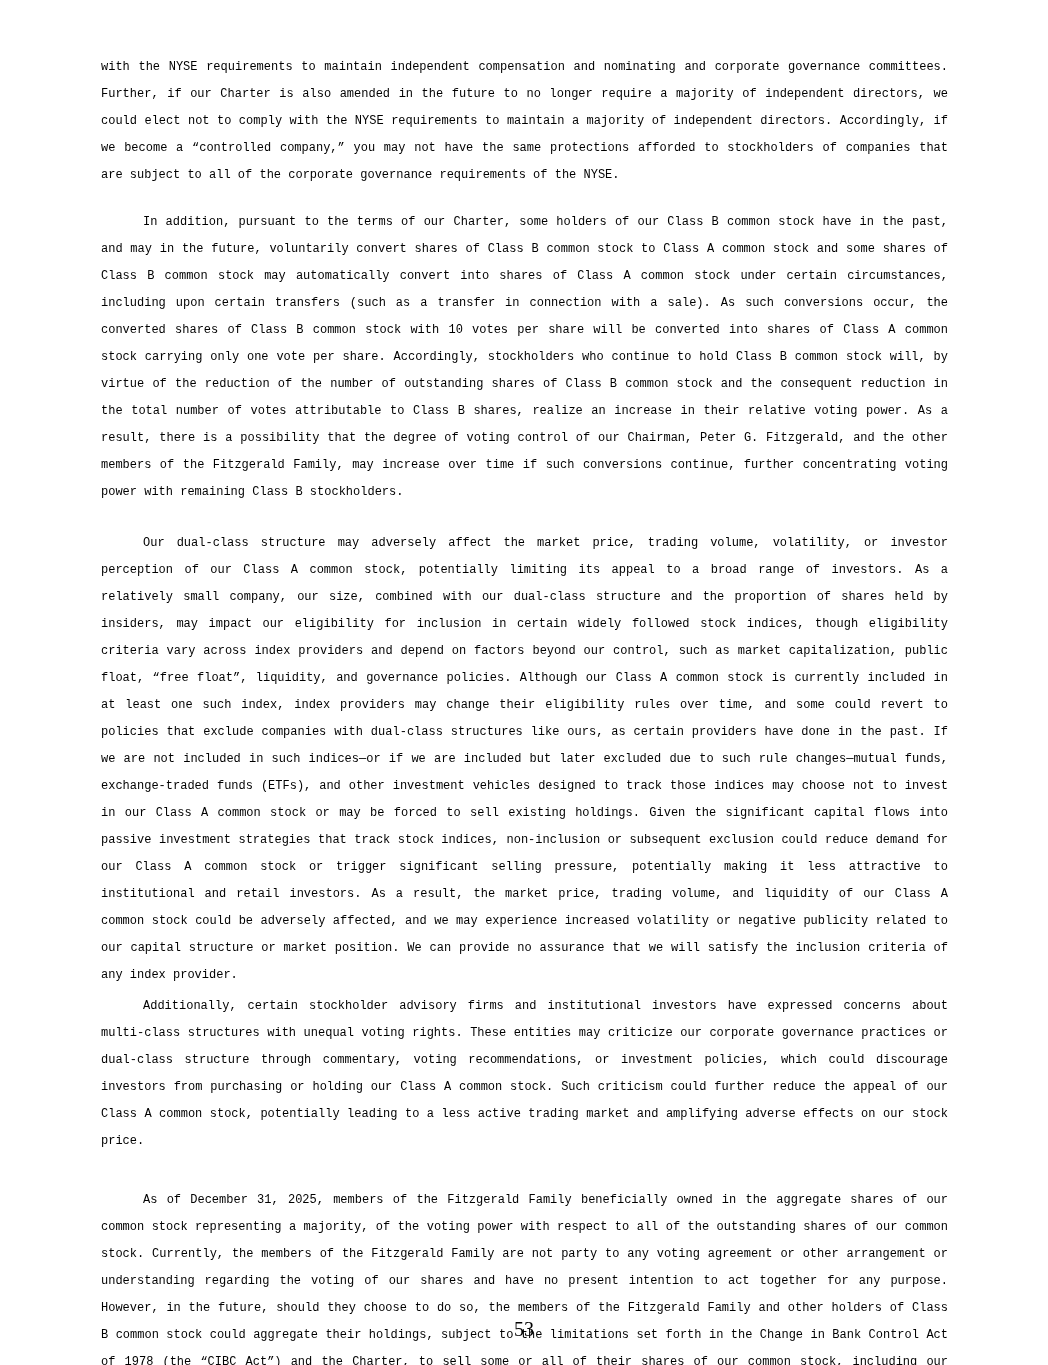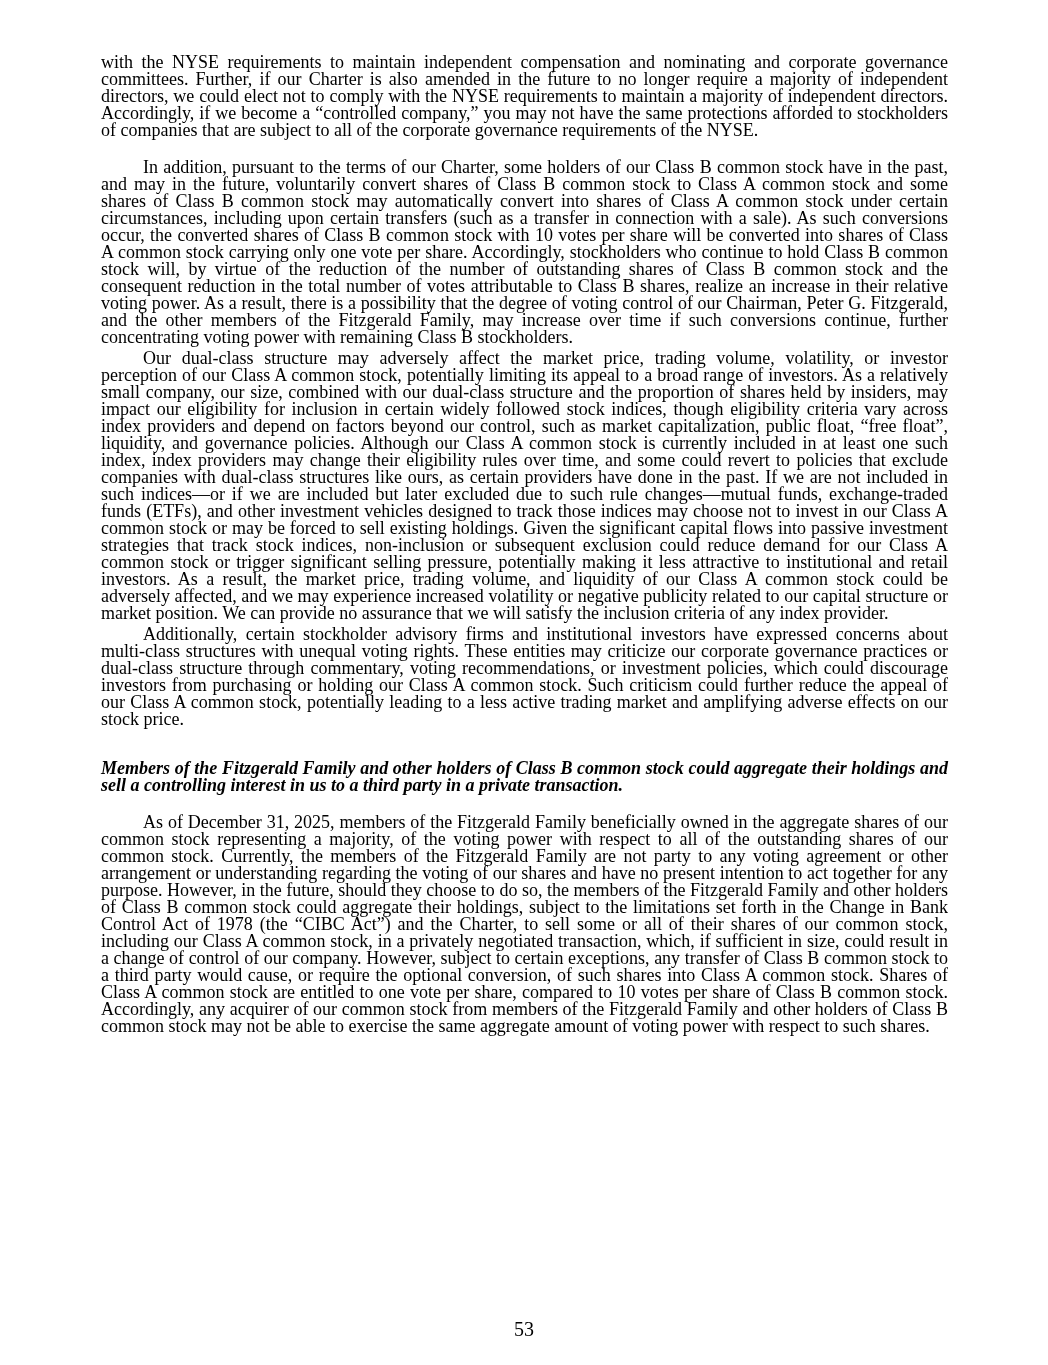--- a/index.html
+++ b/index.html
@@ -16,29 +16,30 @@
       color: #000000;
     }
     .page {
       position: absolute;
       left: 101px;
       top: 54px;
       width: 847px;
     }
     p {
       margin: 0;
-      font-size: 18px;
-      line-height: 17px;
+      font-size: 12px;
+      line-height: 27px;
       text-align: justify;
+      font-family: Liberation Mono, monospace;
     }
     p.indent {
       text-indent: 42px;
     }
     .para-1 { margin-bottom: 20px; }
-    .para-2 { margin-bottom: 4px; }
+    .para-2 { margin-bottom: 24px; }
     .para-3 { margin-bottom: 4px; }
     .para-4 { margin-bottom: 32px; }
     .heading {
       font-weight: bold;
       font-style: italic;
       margin-bottom: 20px;
     }
     .page-number {
       position: absolute;
       left: 0;
@@ -50,17 +51,16 @@
     }
   </style>
 </head>
 <body>
 
 <div class="page">
   <p class="para-1">with the NYSE requirements to maintain independent compensation and nominating and corporate governance committees. Further, if our Charter is also amended in the future to no longer require a majority of independent directors, we could elect not to comply with the NYSE requirements to maintain a majority of independent directors. Accordingly, if we become a “controlled company,” you may not have the same protections afforded to stockholders of companies that are subject to all of the corporate governance requirements of the NYSE.</p>
   <p class="indent para-2">In addition, pursuant to the terms of our Charter, some holders of our Class B common stock have in the past, and may in the future, voluntarily convert shares of Class B common stock to Class A common stock and some shares of Class B common stock may automatically convert into shares of Class A common stock under certain circumstances, including upon certain transfers (such as a transfer in connection with a sale). As such conversions occur, the converted shares of Class B common stock with 10 votes per share will be converted into shares of Class A common stock carrying only one vote per share. Accordingly, stockholders who continue to hold Class B common stock will, by virtue of the reduction of the number of outstanding shares of Class B common stock and the consequent reduction in the total number of votes attributable to Class B shares, realize an increase in their relative voting power. As a result, there is a possibility that the degree of voting control of our Chairman, Peter G. Fitzgerald, and the other members of the Fitzgerald Family, may increase over time if such conversions continue, further concentrating voting power with remaining Class B stockholders.</p>
   <p class="indent para-3">Our dual-class structure may adversely affect the market price, trading volume, volatility, or investor perception of our Class A common stock, potentially limiting its appeal to a broad range of investors. As a relatively small company, our size, combined with our dual-class structure and the proportion of shares held by insiders, may impact our eligibility for inclusion in certain widely followed stock indices, though eligibility criteria vary across index providers and depend on factors beyond our control, such as market capitalization, public float, “free float”, liquidity, and governance policies. Although our Class A common stock is currently included in at least one such index, index providers may change their eligibility rules over time, and some could revert to policies that exclude companies with dual-class structures like ours, as certain providers have done in the past. If we are not included in such indices—or if we are included but later excluded due to such rule changes—mutual funds, exchange-traded funds (ETFs), and other investment vehicles designed to track those indices may choose not to invest in our Class A common stock or may be forced to sell existing holdings. Given the significant capital flows into passive investment strategies that track stock indices, non-inclusion or subsequent exclusion could reduce demand for our Class A common stock or trigger significant selling pressure, potentially making it less attractive to institutional and retail investors. As a result, the market price, trading volume, and liquidity of our Class A common stock could be adversely affected, and we may experience increased volatility or negative publicity related to our capital structure or market position. We can provide no assurance that we will satisfy the inclusion criteria of any index provider.</p>
   <p class="indent para-4">Additionally, certain stockholder advisory firms and institutional investors have expressed concerns about multi-class structures with unequal voting rights. These entities may criticize our corporate governance practices or dual-class structure through commentary, voting recommendations, or investment policies, which could discourage investors from purchasing or holding our Class A common stock. Such criticism could further reduce the appeal of our Class A common stock, potentially leading to a less active trading market and amplifying adverse effects on our stock price.</p>
-  <p class="heading">Members of the Fitzgerald Family and other holders of Class B common stock could aggregate their holdings and sell a controlling interest in us to a third party in a private transaction.</p>
   <p class="indent">As of December 31, 2025, members of the Fitzgerald Family beneficially owned in the aggregate shares of our common stock representing a majority, of the voting power with respect to all of the outstanding shares of our common stock. Currently, the members of the Fitzgerald Family are not party to any voting agreement or other arrangement or understanding regarding the voting of our shares and have no present intention to act together for any purpose. However, in the future, should they choose to do so, the members of the Fitzgerald Family and other holders of Class B common stock could aggregate their holdings, subject to the limitations set forth in the Change in Bank Control Act of 1978 (the “CIBC Act”) and the Charter, to sell some or all of their shares of our common stock, including our Class A common stock, in a privately negotiated transaction, which, if sufficient in size, could result in a change of control of our company. However, subject to certain exceptions, any transfer of Class B common stock to a third party would cause, or require the optional conversion, of such shares into Class A common stock. Shares of Class A common stock are entitled to one vote per share, compared to 10 votes per share of Class B common stock. Accordingly, any acquirer of our common stock from members of the Fitzgerald Family and other holders of Class B common stock may not be able to exercise the same aggregate amount of voting power with respect to such shares.</p>
 </div>
 
 <div class="page-number">53</div>
 
 </body></html>

